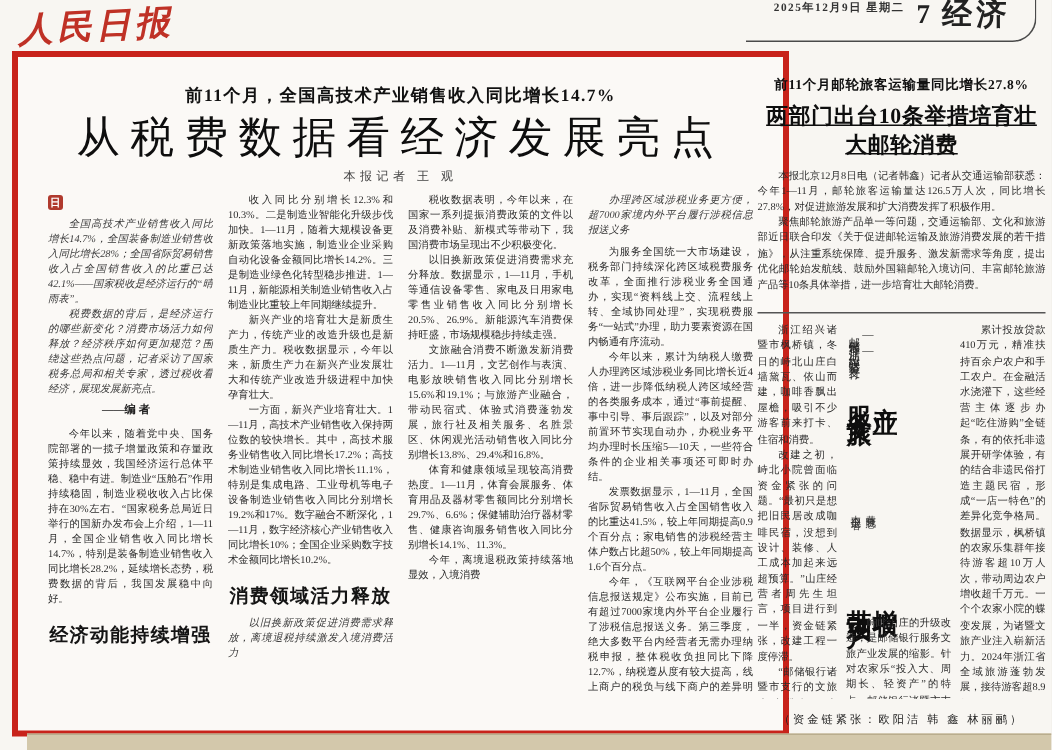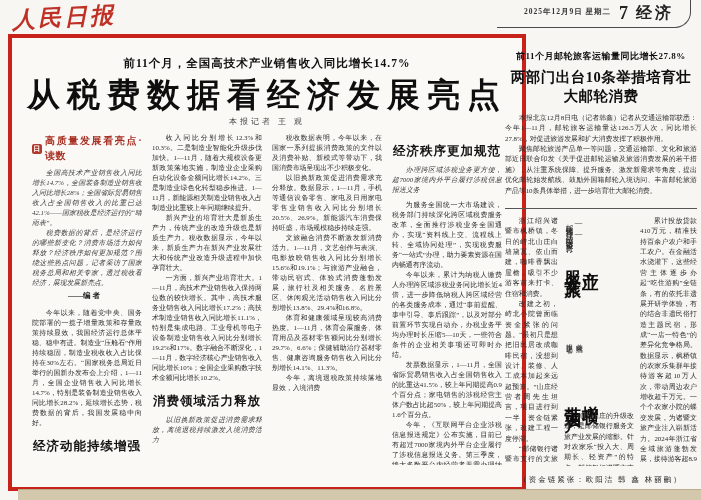--- a/index.html
+++ b/index.html
@@ -4,48 +4,48 @@
 <style>
   html,body{margin:0;padding:0;}
   body{width:701px;height:500px;overflow:hidden;background:#e8e4dc;font-family:"Liberation Serif", serif;}
   .page{position:relative;width:701px;height:500px;background:#f8f6f2;overflow:hidden;}
 
   
   .masthead{position:absolute;left:12px;top:2px;font-size:23px;font-weight:bold;font-style:italic;
     color:#bf3126;letter-spacing:3px;transform:rotate(-3deg);font-family:"DejaVu Serif", serif;}
   .corner{position:absolute;left:497px;top:0;width:194px;height:28px;
     border-bottom:1.6px solid #4a4a4a;border-right:1.6px solid #4a4a4a;border-bottom-right-radius:16px;
-    display:flex;align-items:center;justify-content:flex-end;gap:8px;padding:0 16px 2px 0;box-sizing:border-box;}
+    display:flex;align-items:flex-start;justify-content:flex-end;gap:8px;padding:0 16px 2px 0;box-sizing:border-box;}
   .corner .cdate{font-size:7.5px;font-weight:bold;color:#333;margin-bottom:2px;letter-spacing:1px;}
   .corner .cnum{font-size:18px;font-weight:bold;color:#222;line-height:1;}
-  .corner .csec{font-size:16px;font-weight:bold;color:#222;line-height:1;letter-spacing:3px;}
+  .corner .csec{font-size:20px;font-weight:bold;color:#222;line-height:1;letter-spacing:3px;}
 
   
   .main-box{position:absolute;left:8px;top:34px;width:518px;height:457px;box-sizing:border-box;
     border:4.5px solid #c8231b;background:#fbf9f6;padding:8px 12px 6px;}
   .kicker{margin-top:10px;text-align:center;font-weight:bold;font-size:11.5px;color:#111;letter-spacing:1px;}
-  .headline{margin:6px 0 3px;text-align:center;font-weight:700;font-size:33px;color:#0e0e0e;letter-spacing:7px;line-height:1.1;}
+  .headline{margin:6px 0 3px;text-align:center;font-weight:400;font-size:29px;color:#0e0e0e;letter-spacing:7px;line-height:1.1;}
   .byline{text-align:center;font-size:8px;color:#444;letter-spacing:3px;margin-bottom:6px;}
 
   .cols{display:flex;gap:10px;padding:0 8px;height:332px;overflow:hidden;}
   .col{flex:1;min-width:0;overflow:hidden;font-size:6.9px;line-height:1.45;text-align:justify;color:#2c2c2c;}
   .col p{margin:0;text-indent:2em;}
   .badge{display:flex;align-items:center;gap:3px;margin:1px 0 5px;color:#a93226;font-weight:bold;font-size:10px;letter-spacing:0.5px;}
   .badge-logo{width:10px;height:10px;min-width:10px;background:#b03a2e;color:#fff;font-size:7px;line-height:10px;
     text-align:center;border-radius:2px;font-weight:bold;}
   .editor-note p{font-style:italic;color:#3a3a3a;}
   .editor-sig{text-align:center;font-weight:bold;font-size:7.5px;margin:3px 6px 6px 0;color:#222;}
   .col h3{margin:9px 0 5px;text-align:center;font-size:12.5px;font-weight:bold;color:#141414;letter-spacing:1px;}
   .subnote{font-style:italic;color:#383838;margin:0 0 5px;}
   .subnote p{margin:0;text-indent:2em;}
 
   
   .right{position:absolute;left:505px;top:34px;width:192px;}
   .r-kicker{margin-top:16px;text-align:center;font-weight:bold;font-size:9px;color:#111;letter-spacing:0.5px;}
-  .r-headline{margin:5px 0 7px;text-align:center;font-weight:900;font-size:14.5px;color:#0e0e0e;letter-spacing:0.5px;}
+  .r-headline{margin:5px 0 7px;text-align:center;font-weight:900;font-size:14.5px;color:#0e0e0e;letter-spacing:0.5px;text-decoration:underline;}
   .r-body{font-size:6.9px;line-height:1.5;text-align:justify;color:#2c2c2c;height:88px;overflow:hidden;}
   .r-body p{margin:0;text-indent:2em;}
   .rule{border:none;border-top:1.2px solid #555;margin:7px 0 7px;}
 
   .bank{display:flex;gap:6px;height:250px;overflow:hidden;}
   .bank-col{font-size:6.9px;line-height:1.5;text-align:justify;color:#2c2c2c;overflow:hidden;}
   .bank-col p{margin:0;text-indent:2em;}
   .bank-left{width:53px;}
   .bank-mid{width:70px;display:flex;flex-direction:column;}
   .bank-right{flex:1;}
@@ -74,21 +74,20 @@
 
   <section class="main-box">
     <div class="kicker">前11个月，全国高技术产业销售收入同比增长14.7%</div>
     <h1 class="headline">从税费数据看经济发展亮点</h1>
     <div class="byline">本报记者 王 观</div>
 
     <div class="cols">
       <div class="col">
         <div class="badge">
           <span class="badge-logo">日</span>
-          <span>高质量发展看亮点·读数</span>
         </div>
         <div class="editor-note">
             <p>全国高技术产业销售收入同比增长14.7%，全国装备制造业销售收入同比增长28%；全国省际贸易销售收入占全国销售收入的比重已达42.1%——国家税收是经济运行的“晴雨表”。</p>
             <p>税费数据的背后，是经济运行的哪些新变化？消费市场活力如何释放？经济秩序如何更加规范？围绕这些热点问题，记者采访了国家税务总局和相关专家，透过税收看经济，展现发展新亮点。</p>
           </div>
         <div class="editor-sig">——编 者</div>
         <div>
             <p>今年以来，随着党中央、国务院部署的一揽子增量政策和存量政策持续显效，我国经济运行总体平稳、稳中有进。制造业“压舱石”作用持续稳固，制造业税收收入占比保持在30%左右。“国家税务总局近日举行的国新办发布会上介绍，1—11月，全国企业销售收入同比增长14.7%，特别是装备制造业销售收入同比增长28.2%，延续增长态势，税费数据的背后，我国发展稳中向好。</p>
           </div>
         <h3>经济动能持续增强</h3>
@@ -112,21 +111,20 @@
         <div>
             <p>税收数据表明，今年以来，在国家一系列提振消费政策的文件以及消费补贴、新模式等带动下，我国消费市场呈现出不少积极变化。</p>
             <p>以旧换新政策促进消费需求充分释放。数据显示，1—11月，手机等通信设备零售、家电及日用家电零售业销售收入同比分别增长20.5%、26.9%。新能源汽车消费保持旺盛，市场规模稳步持续走强。</p>
             <p>文旅融合消费不断激发新消费活力。1—11月，文艺创作与表演、电影放映销售收入同比分别增长15.6%和19.1%；与旅游产业融合，带动民宿式、体验式消费蓬勃发展，旅行社及相关服务、名胜景区、休闲观光活动销售收入同比分别增长13.8%、29.4%和16.8%。</p>
             <p>体育和健康领域呈现较高消费热度。1—11月，体育会展服务、体育用品及器材零售额同比分别增长29.7%、6.6%；保健辅助治疗器材零售、健康咨询服务销售收入同比分别增长14.1%、11.3%。</p>
             <p>今年，离境退税政策持续落地显效，入境消费</p>
           </div>
       </div>
 
       <div class="col">
-        <h3>经济秩序更加规范</h3>
         <div class="subnote">
             <p>办理跨区域涉税业务更方便，超7000家境内外平台履行涉税信息报送义务</p>
           </div>
         <div>
             <p>为服务全国统一大市场建设，税务部门持续深化跨区域税费服务改革，全面推行涉税业务全国通办，实现“资料线上交、流程线上转、全域协同处理”，实现税费服务“一站式”办理，助力要素资源在国内畅通有序流动。</p>
             <p>今年以来，累计为纳税人缴费人办理跨区域涉税业务同比增长近4倍，进一步降低纳税人跨区域经营的各类服务成本，通过“事前提醒、事中引导、事后跟踪”，以及对部分前置环节实现自动办，办税业务平均办理时长压缩5—10天，一些符合条件的企业相关事项还可即时办结。</p>
             <p>发票数据显示，1—11月，全国省际贸易销售收入占全国销售收入的比重达41.5%，较上年同期提高0.9个百分点；家电销售的涉税经营主体户数占比超50%，较上年同期提高1.6个百分点。</p>
             <p>今年，《互联网平台企业涉税信息报送规定》公布实施，目前已有超过7000家境内外平台企业履行了涉税信息报送义务。第三季度，绝大多数平台内经营者无需办理纳税申报，整体税收负担同比下降12.7%，纳税遵从度有较大提高，线上商户的税负与线下商户的差异明显缩小。</p>
           </div>
       </div>

